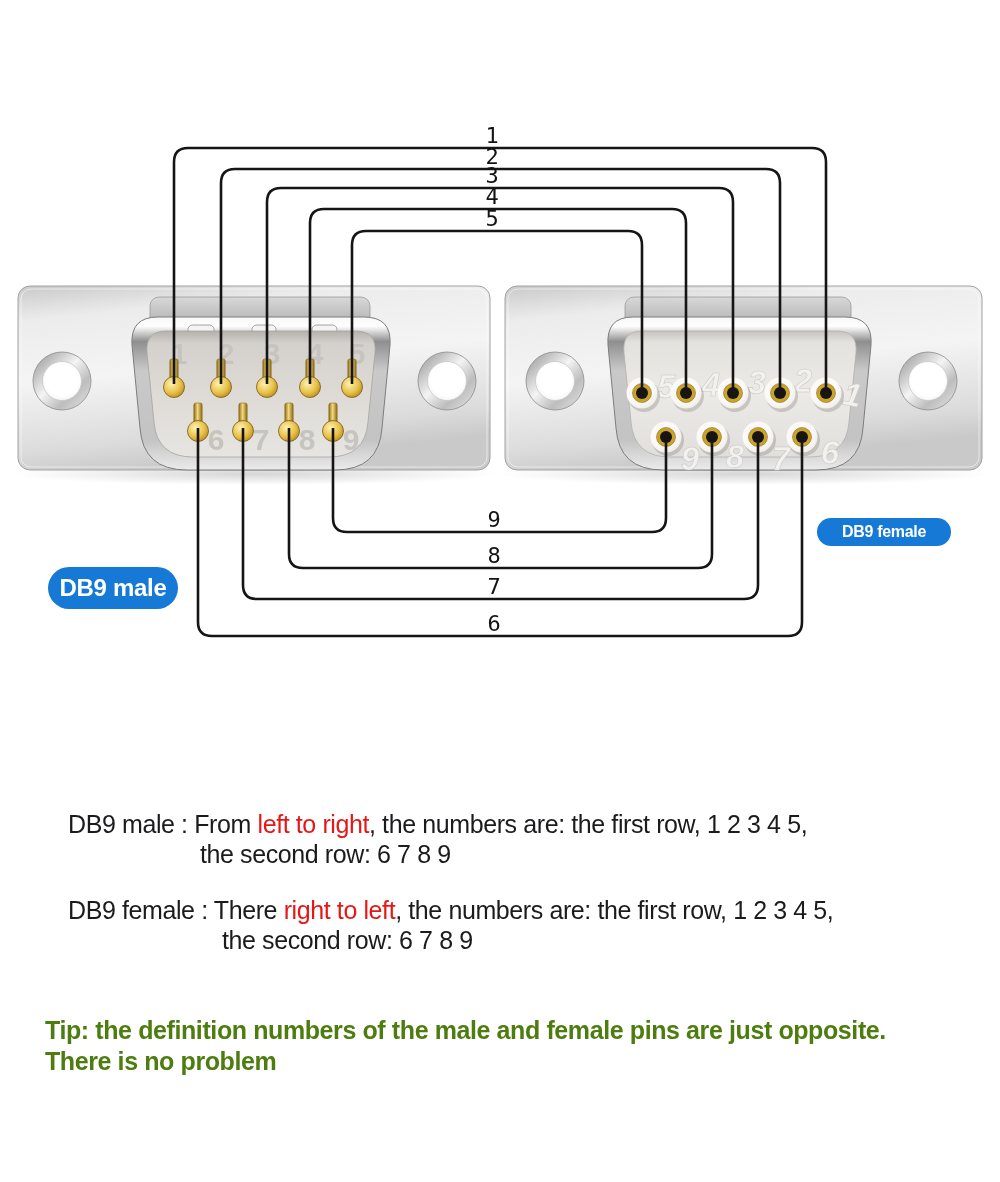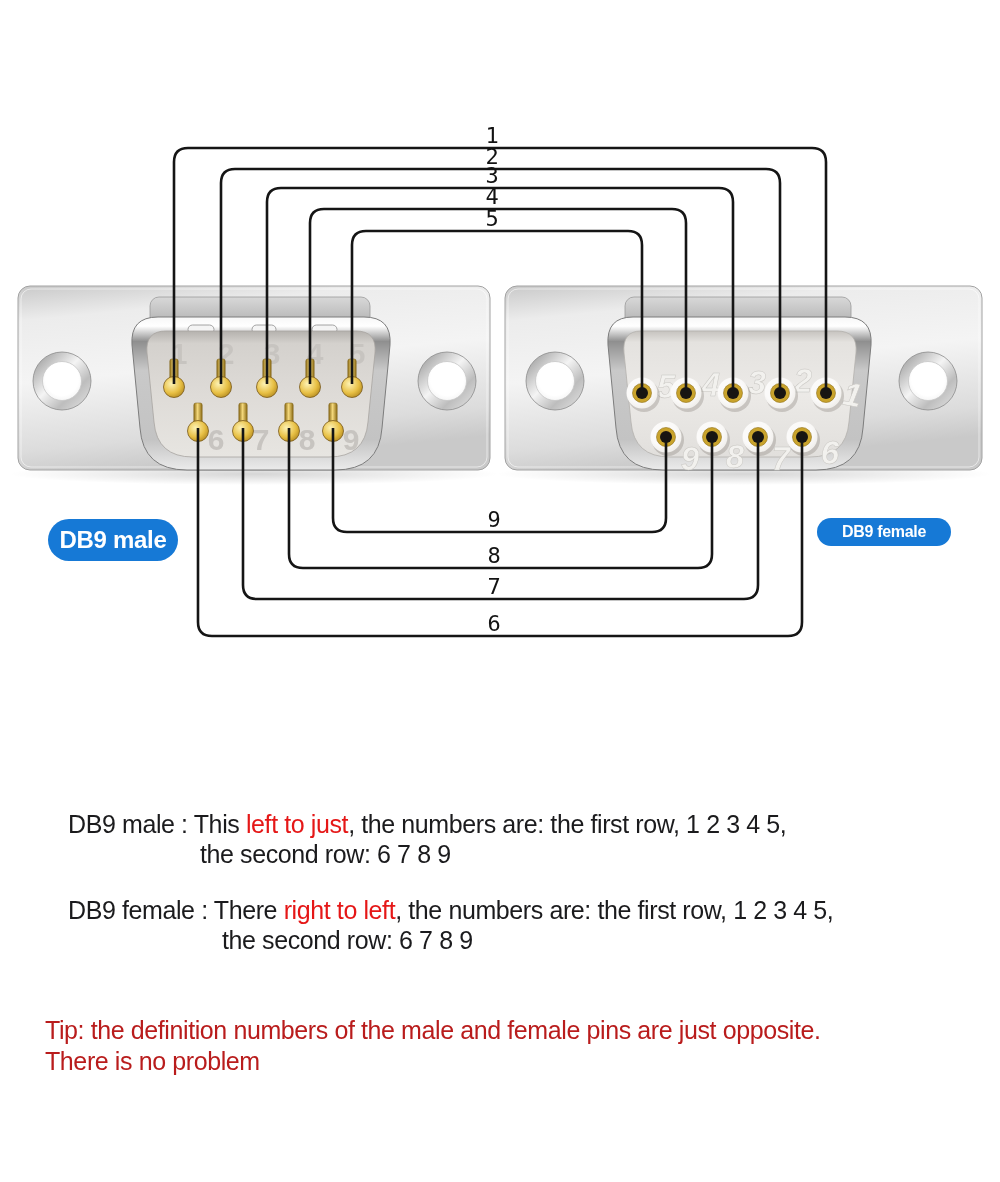--- a/index.html
+++ b/index.html
@@ -11,21 +11,21 @@
   .pill-male{left:48px;top:519px;width:130px;height:42px;font-size:24px;}
   .pill-female{left:817px;top:518px;width:134px;height:28px;font-size:16px;}
   .note{position:absolute;left:68px;font-size:25px;line-height:30px;color:#1b1b1d;
         letter-spacing:-0.4px;white-space:nowrap;}
   .note-male{top:809px;}
   .note-female{top:895px;}
   .note .l2-male{display:block;margin-left:132px;}
   .note .l2-female{display:block;margin-left:154px;}
   .hl{font-weight:400;}
   .tip{position:absolute;left:45px;top:1015px;font-size:25px;line-height:31px;
-       color:#b91c1c;letter-spacing:-0.4px;white-space:nowrap;}
+       color:#4d7c0f;letter-spacing:-0.4px;white-space:nowrap;font-weight:bold;}
   .wlabel{font-family:"DejaVu Sans Mono",monospace;font-size:22px;fill:#131313;}
   .emboss-m{font-family:"Liberation Sans",sans-serif;font-weight:bold;font-size:30px;fill:#c7c4c0;}
   .emboss-f{font-family:"Liberation Sans",sans-serif;font-weight:bold;font-style:italic;
             font-size:33px;fill:#f2f1ee;stroke:#c8c6c2;stroke-width:0.5;}
   .wire{fill:none;stroke:#151515;stroke-width:2.6;}
 </style>
 </head>
 <body>
 
 <div class="page">
@@ -282,25 +282,25 @@
     <text class="wlabel" x="492" y="183">3</text>
     <text class="wlabel" x="492" y="204">4</text>
     <text class="wlabel" x="492" y="226">5</text>
     <text class="wlabel" x="494" y="527">9</text>
     <text class="wlabel" x="494" y="563">8</text>
     <text class="wlabel" x="494" y="594">7</text>
     <text class="wlabel" x="494" y="631">6</text>
   </g>
 </svg>
 
-<div class="pill pill-male" style="background: rgb(22, 121, 214);">DB9 male</div>
+<div class="pill pill-male" style="background: rgb(22, 121, 214); margin-top: 48px;">DB9 male</div>
 <div class="pill pill-female" style="background: rgb(22, 121, 214);">DB9 female</div>
 
 <div class="note note-male">
-  <span>DB9 male : This </span><span class="hl" style="color: rgb(229, 23, 23);">left to just</span><span>, the numbers are: the first row, 1 2 3 4 5,</span>
+  <span>DB9 male : From </span><span class="hl" style="color: rgb(229, 23, 23);">left to right</span><span>, the numbers are: the first row, 1 2 3 4 5,</span>
   <span class="l2-male">the second row: 6 7 8 9</span>
 </div>
 
 <div class="note note-female">
   <span>DB9 female : There </span><span class="hl" style="color: rgb(229, 23, 23); margin-top: 47px;">right to left</span><span>, the numbers are: the first row, 1 2 3 4 5,</span>
   <span class="l2-female">the second row: 6 7 8 9</span>
 </div>
 
 <div class="tip">
   <div>Tip: the definition numbers of the male and female pins are just opposite.</div>

